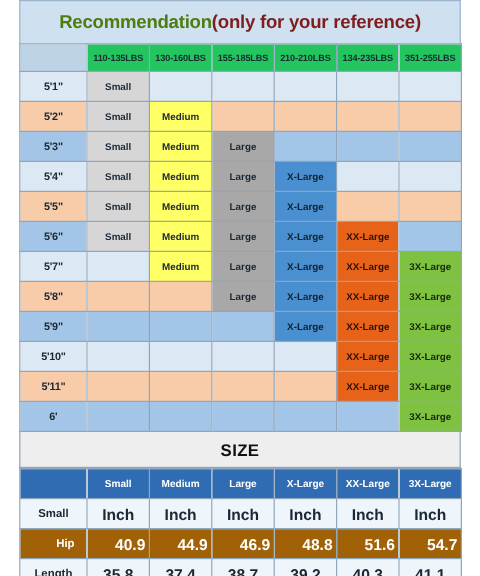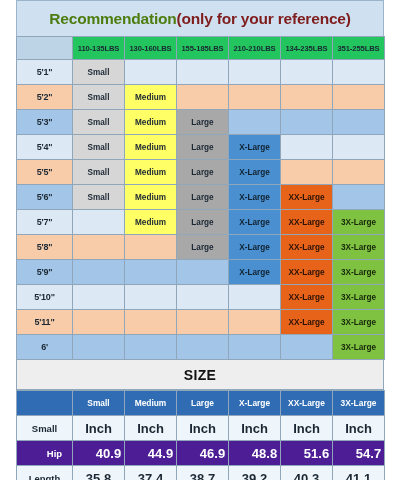--- a/index.html
+++ b/index.html
@@ -110,21 +110,21 @@
   .size-table td { height: 24px; font-size: 13px; }
   .size-table tr.sz-head td {
     background: #2f6cb3;
     color: #ffffff;
     font-size: 8.4px;
   }
   .size-table tr.sz-head td.blank { background: #2f6cb3; }
   .size-table tr.sz-unit td { background: #eef5fb; color: #1b2733; }
   .size-table tr.sz-unit td.rowlab { background: #eef5fb; font-size: 9.5px; }
   .size-table tr.sz-hip td {
-    background: #4c1d95;
+    background: #a16207;
     color: #ffffff;
     padding-left: 20px;
   }
   .size-table tr.sz-hip td.rowlab { font-size: 9.5px; }
   .size-table tr.sz-len td { background: #eef5fb; color: #1b2733; }
   .size-table tr.sz-len td.rowlab { font-size: 9.5px; }
 </style>
 </head>
 <body>
 

